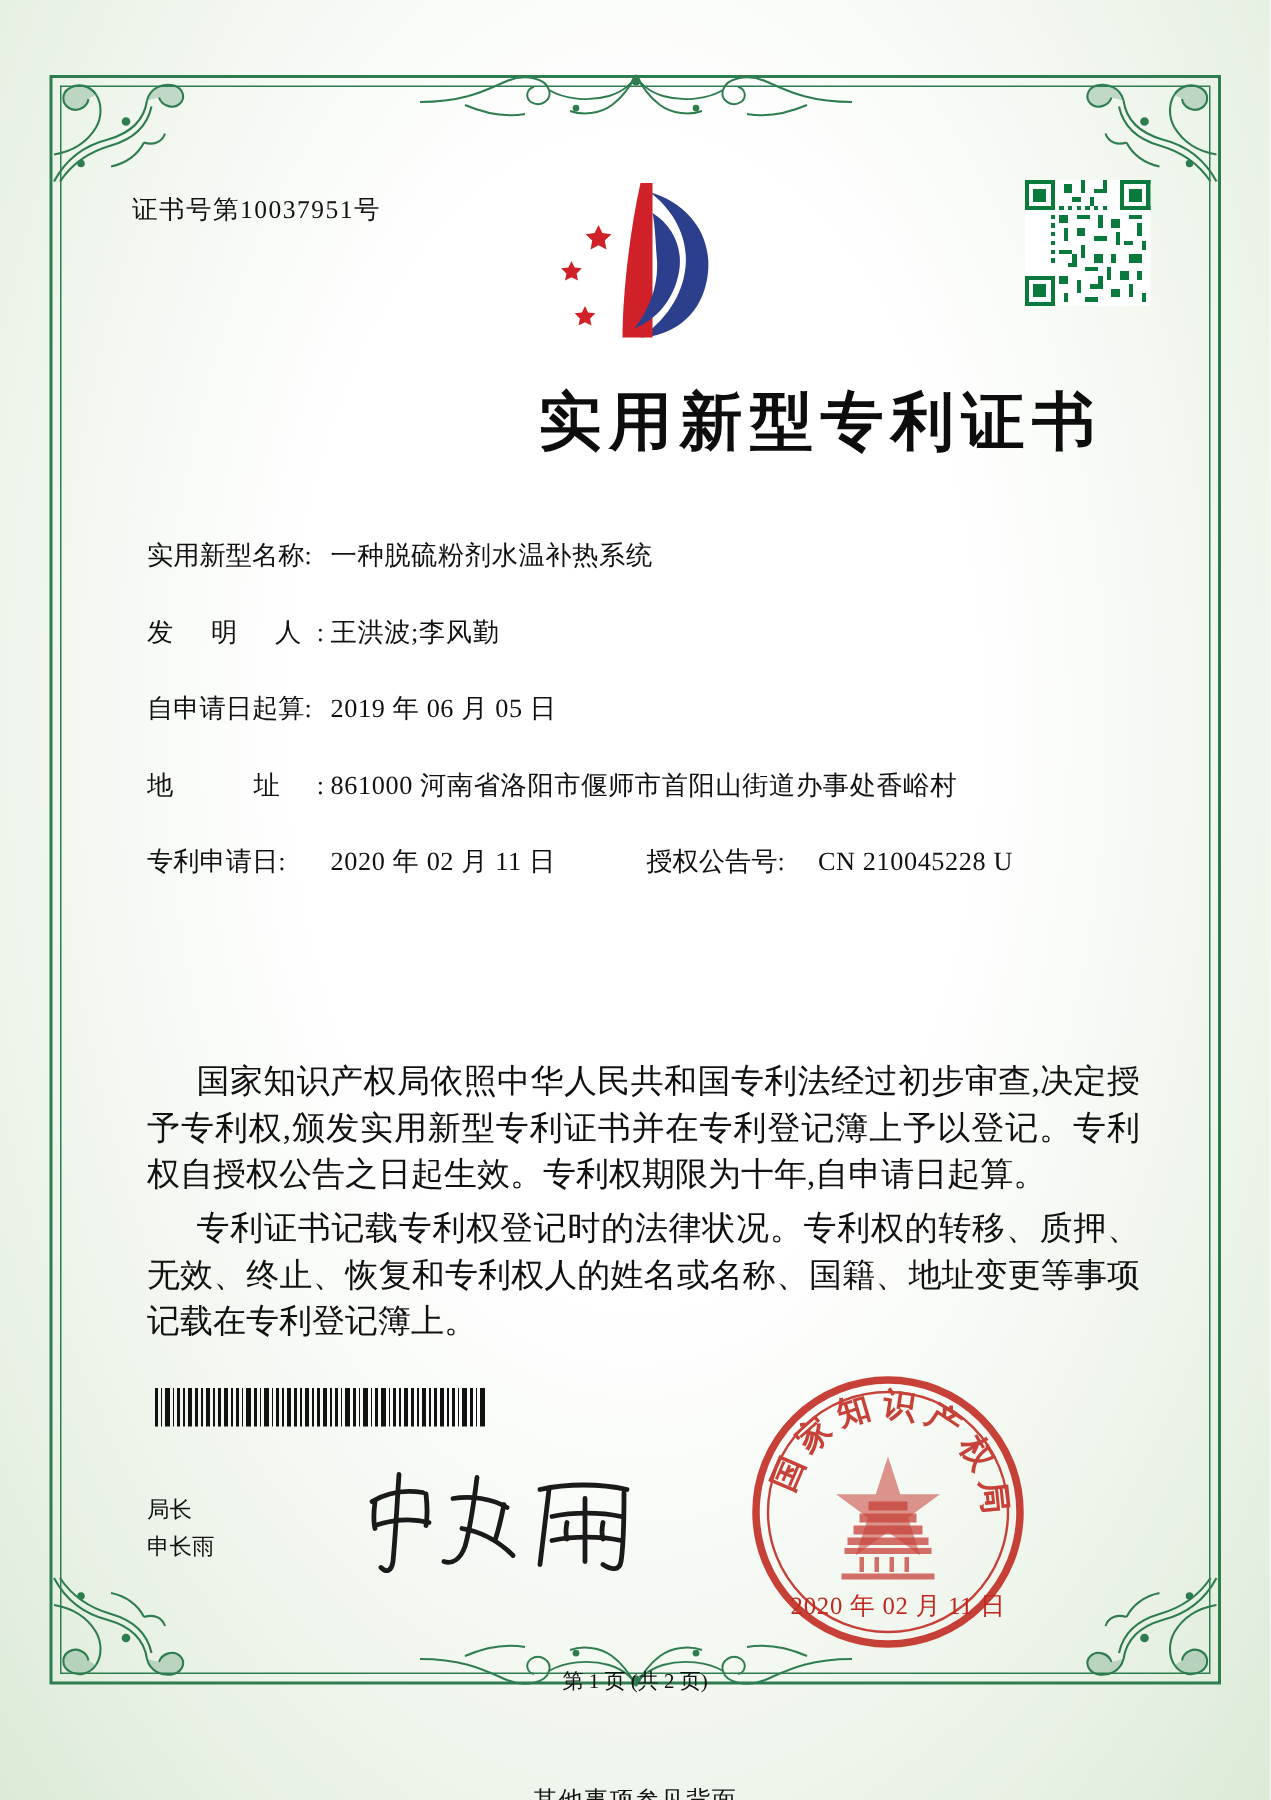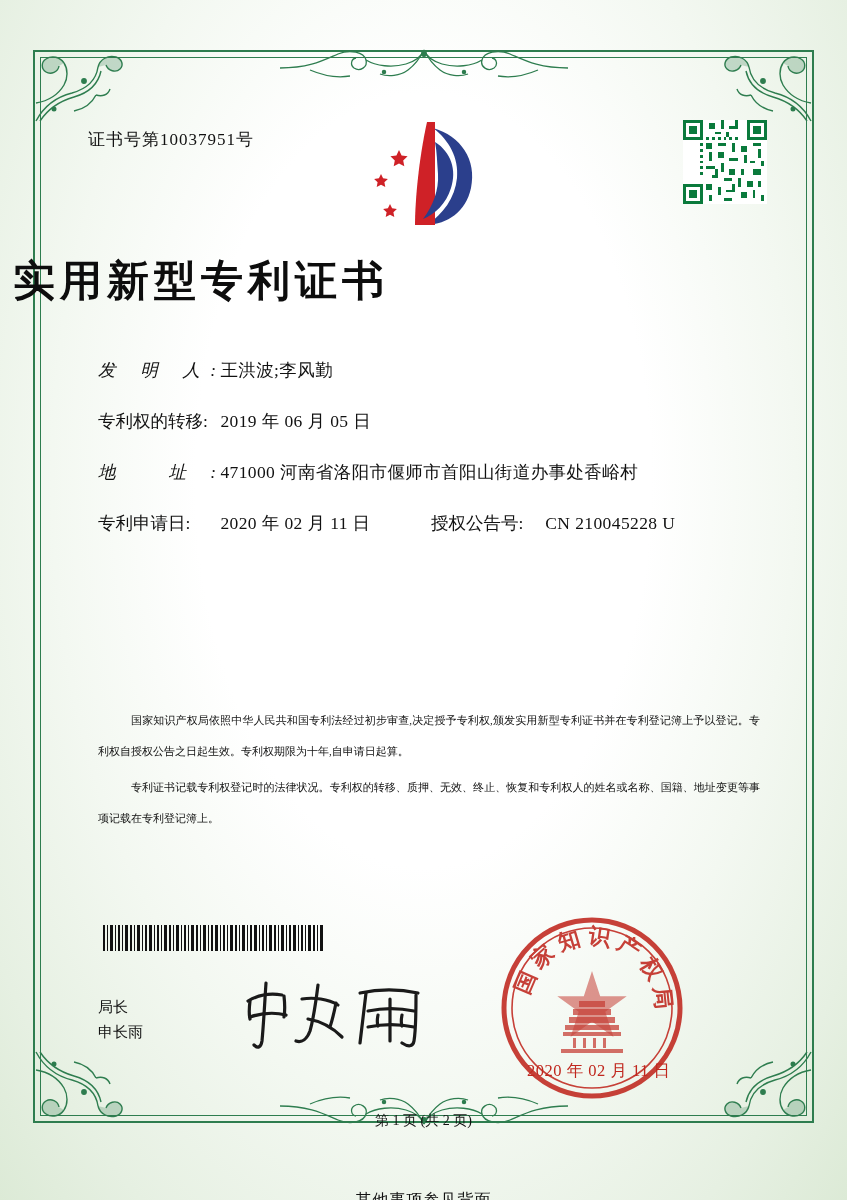--- a/index.html
+++ b/index.html
@@ -93,27 +93,26 @@
     position: absolute;
     left: 683px; top: 120px;
     width: 84px; height: 84px;
   }
   .qr svg { display:block; width:100%; height:100%; }
 
   .main-title {
     position: absolute;
     left: 0; top: 253px;
     width: 735px;
-    text-align: left;
+    text-align: right;
     font-size: 42px;
     font-weight: bold;
     letter-spacing: 5px;
     font-family: "DejaVu Serif", "Liberation Serif", serif;
     color: #0d0d0d;
-    padding-left: 13px;
   }
 
   
   .fields {
     position: absolute;
     left: 98px; top: 358px;
     width: 660px;
   }
   .field-row {
     position: relative;
@@ -126,38 +125,37 @@
     display: inline-block;
     width: 118px;
     letter-spacing: 0px;
   }
   .field-label.spread {
     display: inline-block;
     width: 118px;
     text-align: justify;
     text-align-last: justify;
     vertical-align: top;
-    font-style: italic;
   }
   .field-value {
     display: inline-block;
     letter-spacing: 0.4px;
   }
   .field-row.pair .field-label2 {
     display: inline-block;
     width: 110px;
     margin-left: 56px;
   }
 
   
   .body-text {
     position: absolute;
     left: 98px; top: 705px;
     width: 662px;
-    font-size: 11px;
+    font-size: 22px;
     line-height: 31px;
     text-align: justify;
     color: #111;
   }
   .body-text p {
     margin: 0 0 5px 0;
     text-indent: 33px;
   }
 
   
@@ -405,36 +403,40 @@
         <rect x="17" y="22" width="1" height="2"></rect>
           <rect x="11" y="17" width="1" height="2"></rect>
       </g>
     </svg>
   </div>
 
   <div class="main-title">实用新型专利证书</div>
 
   <div class="fields">
 
+    <div class="field-row">
+      <span class="field-label">实用新型名称:</span>
+      <span class="field-value">一种脱硫粉剂水温补热系统</span>
+    </div>
 
     <div class="field-row">
       <span class="field-label spread">发 明 人:</span>
       <span class="field-value">王洪波;李风勤</span>
     </div>
 
 
     <div class="field-row">
-      <span class="field-label">专利权的转移:</span>
+      <span class="field-label">自申请日起算:</span>
       <span class="field-value">2019 年 06 月 05 日</span>
     </div>
 
 
     <div class="field-row">
       <span class="field-label spread">地 址:</span>
-      <span class="field-value">471000 河南省洛阳市偃师市首阳山街道办事处香峪村</span>
+      <span class="field-value">861000 河南省洛阳市偃师市首阳山街道办事处香峪村</span>
     </div>
 
     <div class="field-row pair">
       <span class="field-label">专利申请日:</span>
       <span class="field-value">2020 年 02 月 11 日</span>
       <span class="field-label2">授权公告号:</span>
       <span class="field-value">CN 210045228 U</span>
     </div>
 
   </div>

